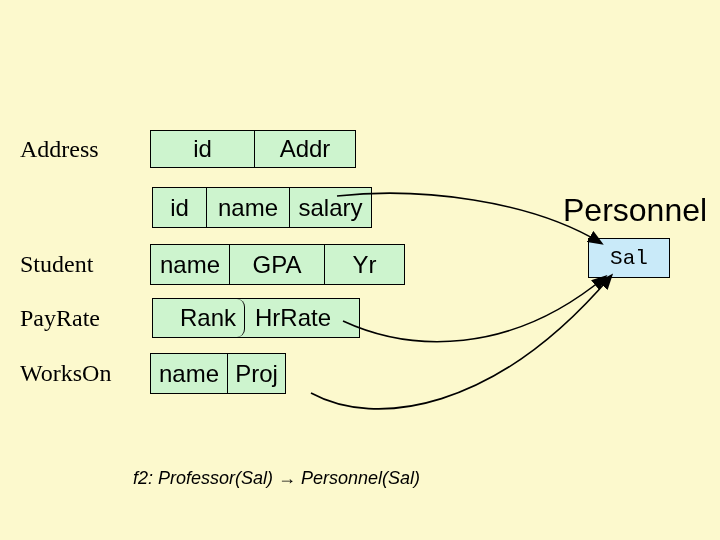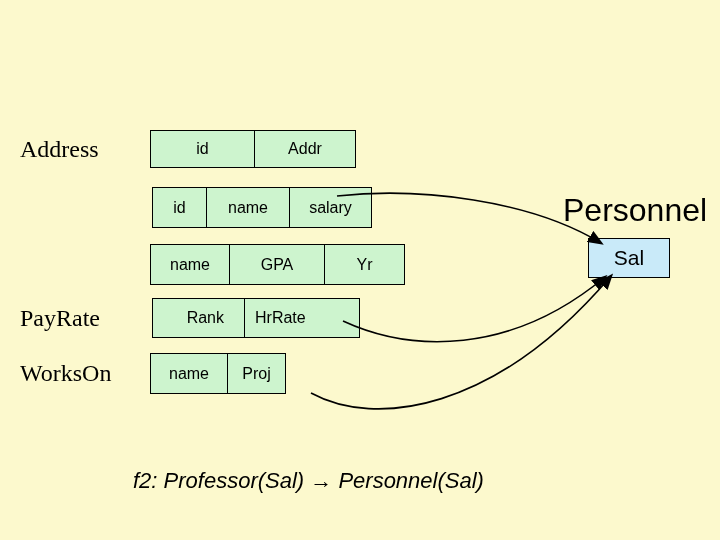--- a/index.html
+++ b/index.html
@@ -22,63 +22,64 @@
     font-size: 24px; line-height: 1;
   }
   .rel-table {
     position: absolute; display: flex;
     border: 1px solid #000; box-sizing: border-box;
     background: var(--green, #CDF4CE);
   }
   .cell {
     display: flex; align-items: center; justify-content: center;
     border-right: 1px solid #000; box-sizing: border-box;
-    font-size: 16px; background: var(--green, #CDF4CE);
+    font-size: 24px; background: var(--green, #CDF4CE);
   }
   .cell:last-child { border-right: none; }
   
   .t0 { left:150px; top:130px; height:38px; }
   .t0 .c0 { width:104px; } .t0 .c1 { width:100px; }
   
   .t1 { left:152px; top:187px; height:41px; }
   .t1 .c0 { width:54px; } .t1 .c1 { width:83px; } .t1 .c2 { width:81px; }
   
   .t2 { left:150px; top:244px; height:41px; }
   .t2 .c0 { width:79px; } .t2 .c1 { width:95px; } .t2 .c2 { width:79px; }
   
   .t3 { left:152px; top:298px; height:40px; }
-  .t3 .c0 { width:92px; justify-content:flex-end; padding-right:20px; }
+  .t3 .c0 { width:92px; justify-content:flex-end; padding-right:8px;border-radius:8px; }
   .t3 .c1 { width:114px; justify-content:flex-start; padding-left:10px; }
   
   .t4 { left:150px; top:353px; height:41px; }
   .t4 .c0 { width:77px; } .t4 .c1 { width:57px; } .t4 .c2 { width:51px; } .t4 .c3 { width:115px; }
 
   .l0 { top:137px; } .l1 { top:195px; } .l2 { top:252px; } .l3 { top:306px; } .l4 { top:361px; }
 
   .personnel-label {
     position: absolute; left: 563px; top: 194px;
     font-size: 32px; line-height: 1;
   }
   .sal-box {
     position: absolute; left: 588px; top: 238px;
     width: 82px; height: 40px; box-sizing: border-box;
     background: var(--blue, #C9EAF9);
     border: 1px solid #000;
     display: flex; align-items: center; justify-content: center;
     font-size: 21px;
+    font-family: Liberation Mono, monospace;
   }
   .arrows {
     position: absolute; left: 0; top: 0;
     pointer-events: none; z-index: 5;
   }
   .arrows path { stroke: #000; stroke-width: 1.6; fill: none; }
   .arrows marker path { fill: #000; stroke: none; }
   .formula {
     position: absolute; left: 133px; top: 469px;
-    font-style: italic; font-size: 22px; line-height: 1.1;
+    font-style: italic; font-size: 18px; line-height: 1.1;
     white-space: nowrap;
   }
 </style>
 </head>
 <body>
 
 <div class="slide" style="--bg: #FCF9CD; --green: #CDF4CE; --blue: #C9EAF9; --text: #000000;">
 
 
   <div class="row-label l0">Address</div>
@@ -86,20 +87,21 @@
     <div class="cell c0">id</div>
     <div class="cell c1">Addr</div>
   </div>
 
   <div class="rel-table t1">
     <div class="cell c0">id</div>
     <div class="cell c1">name</div>
     <div class="cell c2">salary</div>
   </div>
 
+  <div class="row-label l2">Student</div>
   <div class="rel-table t2">
     <div class="cell c0">name</div>
     <div class="cell c1">GPA</div>
     <div class="cell c2">Yr</div>
   </div>
 
   <div class="row-label l3">PayRate</div>
   <div class="rel-table t3">
     <div class="cell c0">Rank</div>
     <div class="cell c1">HrRate</div>

